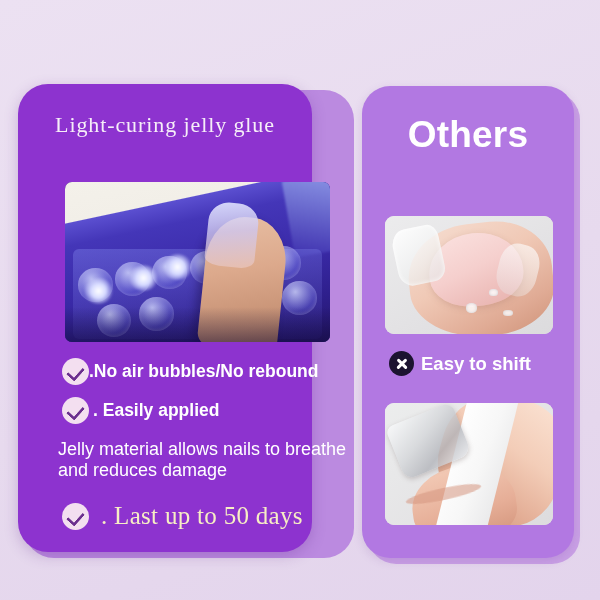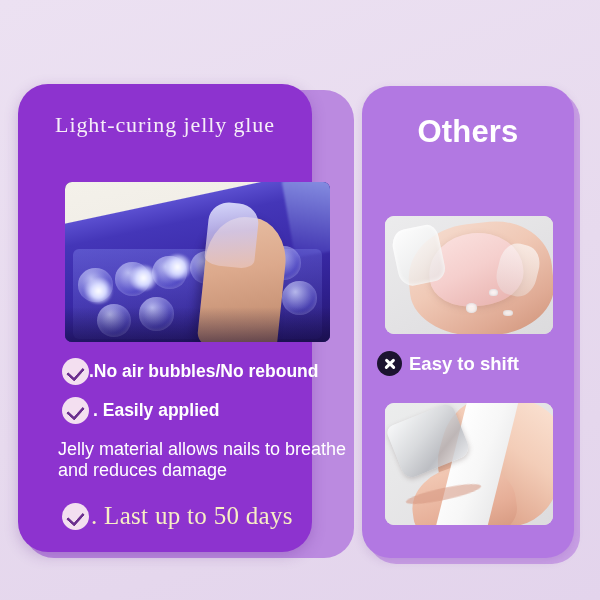--- a/index.html
+++ b/index.html
@@ -47,21 +47,21 @@
     background: #b278e2;
     box-shadow: 0 3px 10px rgba(120, 70, 160, 0.18);
   }
   #others-title {
     position: absolute;
     left: 0;
     top: 28px;
     width: 100%;
     text-align: center;
     color: #ffffff;
-    font-size: 31px;
+    font-size: 37px;
     font-weight: bold;
     letter-spacing: 0.2px;
   }
 
   .x-row {
     position: absolute;
     display: flex;
     align-items: center;
     gap: 7px;
   }
@@ -90,21 +90,21 @@
 
   .x-label {
     color: #ffffff;
     font-size: 16.5px;
     font-weight: bold;
     line-height: 1.04;
   }
 
   #other-row-1 { left: 15px; top: 85px; width: 190px; align-items: flex-start; }
   #other-row-1 .x-icon { margin-top: 7px; }
-  #other-row-2 { left: 15px; top: 265px; width: 190px; }
+  #other-row-2 { left: 27px; top: 265px; width: 190px; }
   #other-row-2 .x-label { font-size: 18.5px; }
 
   .photo {
     position: absolute;
     border-radius: 9px;
     overflow: hidden;
     background: #e4e4e6;
   }
   #other-photo-1 { left: 23px; top: 130px; width: 168px; height: 118px; }
   #other-photo-2 { left: 23px; top: 317px; width: 168px; height: 122px; }
@@ -195,21 +195,21 @@
     font-size: 18px;
     line-height: 1.17;
   }
 
   #feature-3 { left: 44px; top: 418px; }
   #feature-3 .check-label {
     font-family: "Liberation Serif", "DejaVu Serif", serif;
     font-weight: normal;
     font-size: 25px;
     color: #f7eec4;
-    padding-left: 2px;
+    padding-left: 12px;
     letter-spacing: 0.3px;
   }
 
   
   .art { position: absolute; inset: 0; }
 
   
   #uv-art {
     background:
       linear-gradient(168deg,

